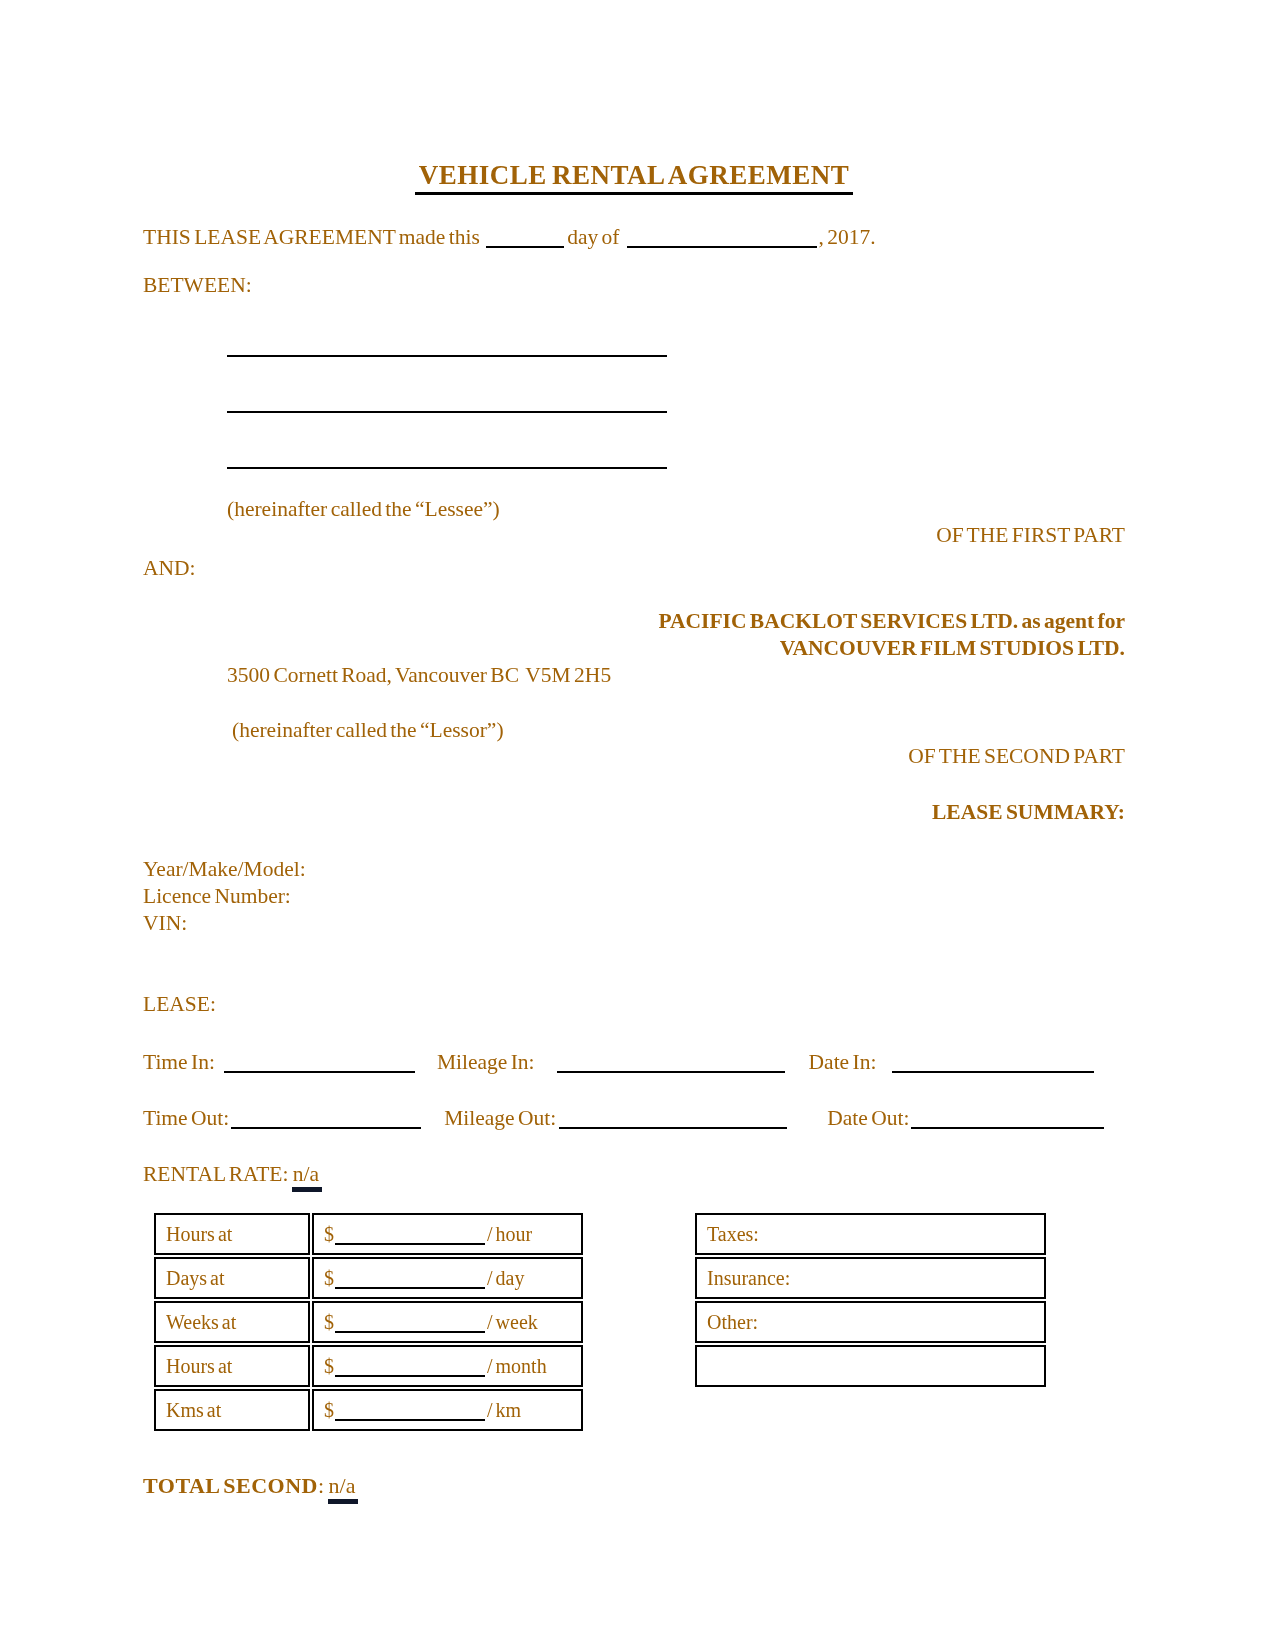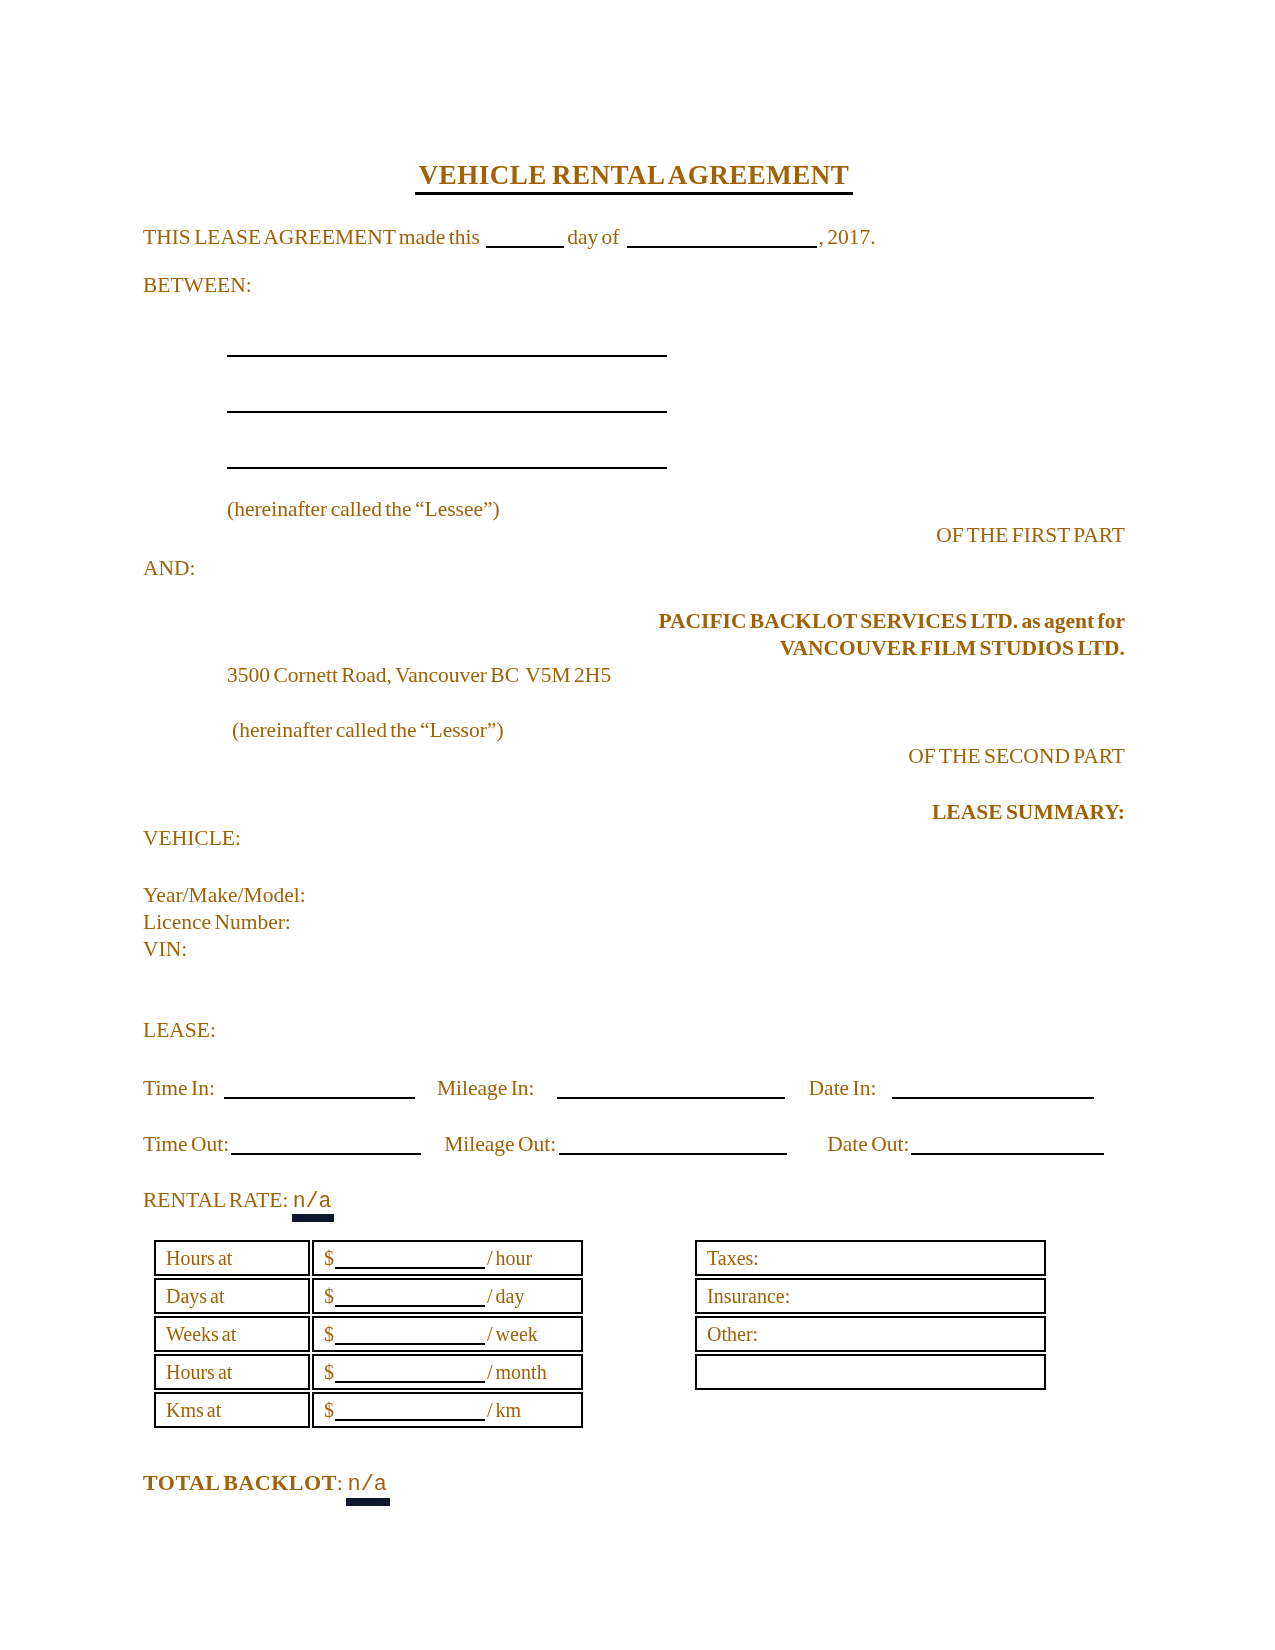--- a/index.html
+++ b/index.html
@@ -46,24 +46,24 @@
   .lbl-mileage-in { margin-left:22px; }
   .b-r1b { width:228px; margin-left:22px; }
   .lbl-date-in { margin-left:24px; }
   .b-r1c { width:202px; margin-left:16px; }
   .b-r2a { width:190px; margin-left:2px; }
   .lbl-mileage-out { margin-left:23px; }
   .b-r2b { width:228px; margin-left:3px; }
   .lbl-date-out { margin-left:40px; }
   .b-r2c { width:193px; margin-left:2px; }
   .rental-rate { margin-top:30px; }
-  .ul-value { border-bottom:8px solid #0f172a; padding:0 3px 1px 1px;font-family:Liberation Mono, monospace; }
+  .ul-value { border-bottom:5px solid #0f172a; padding:0 3px 1px 1px; }
   .tables-wrap { margin-top:24px; margin-left:9px; display:flex; align-items:flex-start; }
   table { border-collapse:separate; border-spacing:2px; font-size:20px; }
-  td { border:2px solid #000; height:36px; padding:0 6px 0 10px; vertical-align:middle; white-space:nowrap; }
+  td { border:2px solid #000; height:42px; padding:0 6px 0 10px; vertical-align:middle; white-space:nowrap; }
   .rate-table { width:433px; }
   .rate-table .col-unit { width:156px; }
   .cell-blank { width:150px; margin-left:1px; margin-right:2px; }
   .charges-table { width:355px; margin-left:108px; }
   .total-charges { margin-top:40px; font-size:22px; }
   .total-charges .label { font-weight:bold; letter-spacing:.5px; }
 </style>
 </head>
 <body>
 
@@ -92,21 +92,20 @@
     <div class="bold">VANCOUVER FILM STUDIOS LTD.</div>
     <div>3500 Cornett Road, Vancouver BC&nbsp; V5M 2H5</div>
   </div>
 
   <div class="lessor-note">(hereinafter called the “Lessor”)</div>
 
   <div class="right-part">OF THE SECOND PART</div>
 
   <div class="summary-block">
     <div class="bold">LEASE SUMMARY:</div>
-    <div>VEHICLE:</div>
   </div>
 
   <div class="vehicle-fields">
     <div>Year/Make/Model:</div>
     <div>Licence Number:</div>
     <div>VIN:</div>
   </div>
 
   <div class="lease-label">LEASE:</div>
 
@@ -159,17 +158,17 @@
         </tr>
         <tr>
           <td></td>
         </tr>
       </tbody>
     </table>
 
   </div>
 
   <div class="total-charges">
-    <span class="label">TOTAL BACKLOT</span><span>:</span>
+    <span class="label">TOTAL SECOND</span><span>:</span>
     <span class="ul-value">n/a</span>
   </div>
 
 </div>
 
 </body></html>

